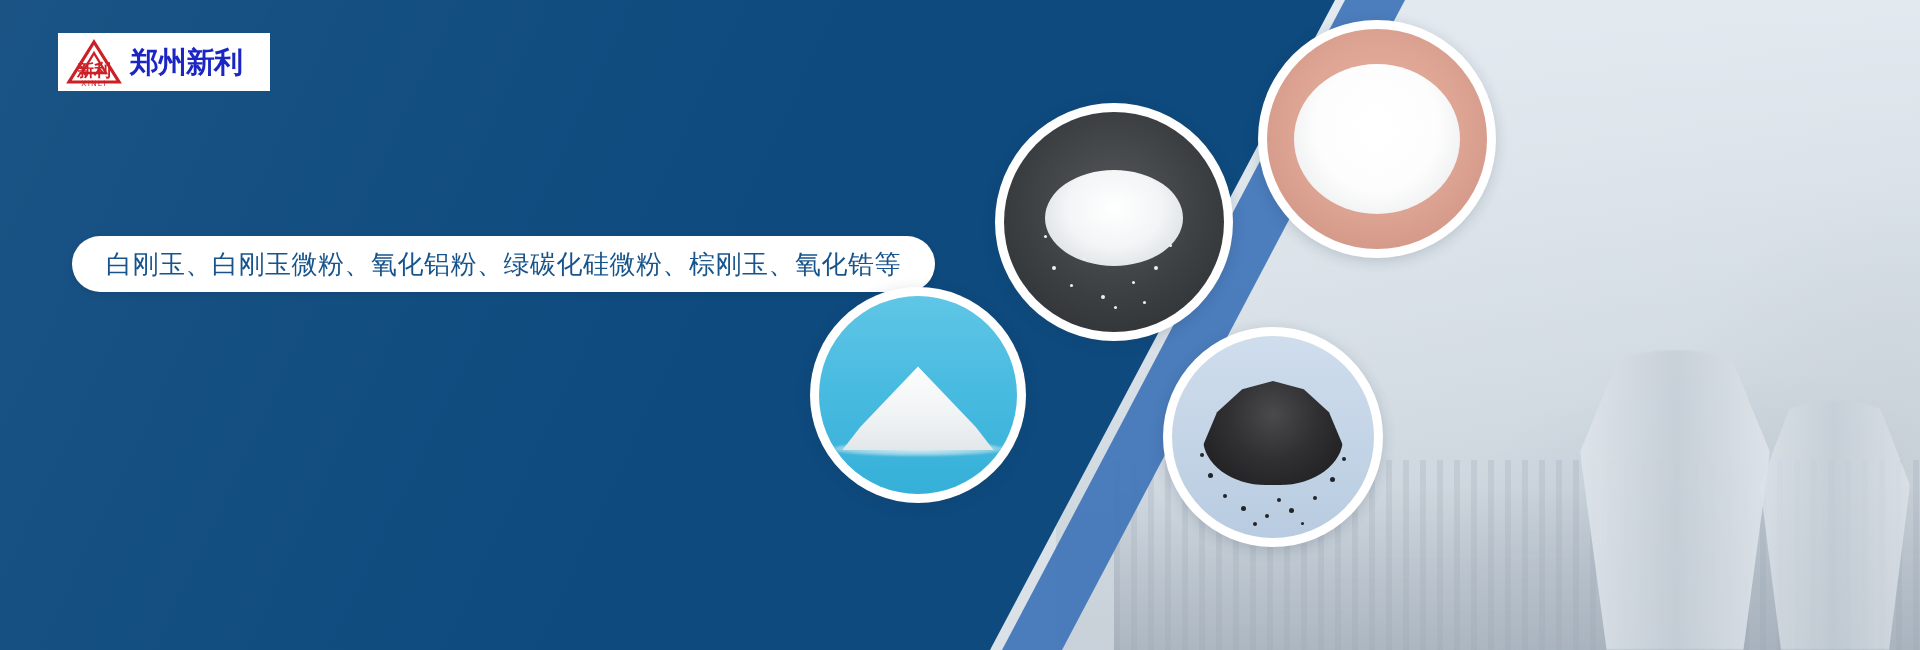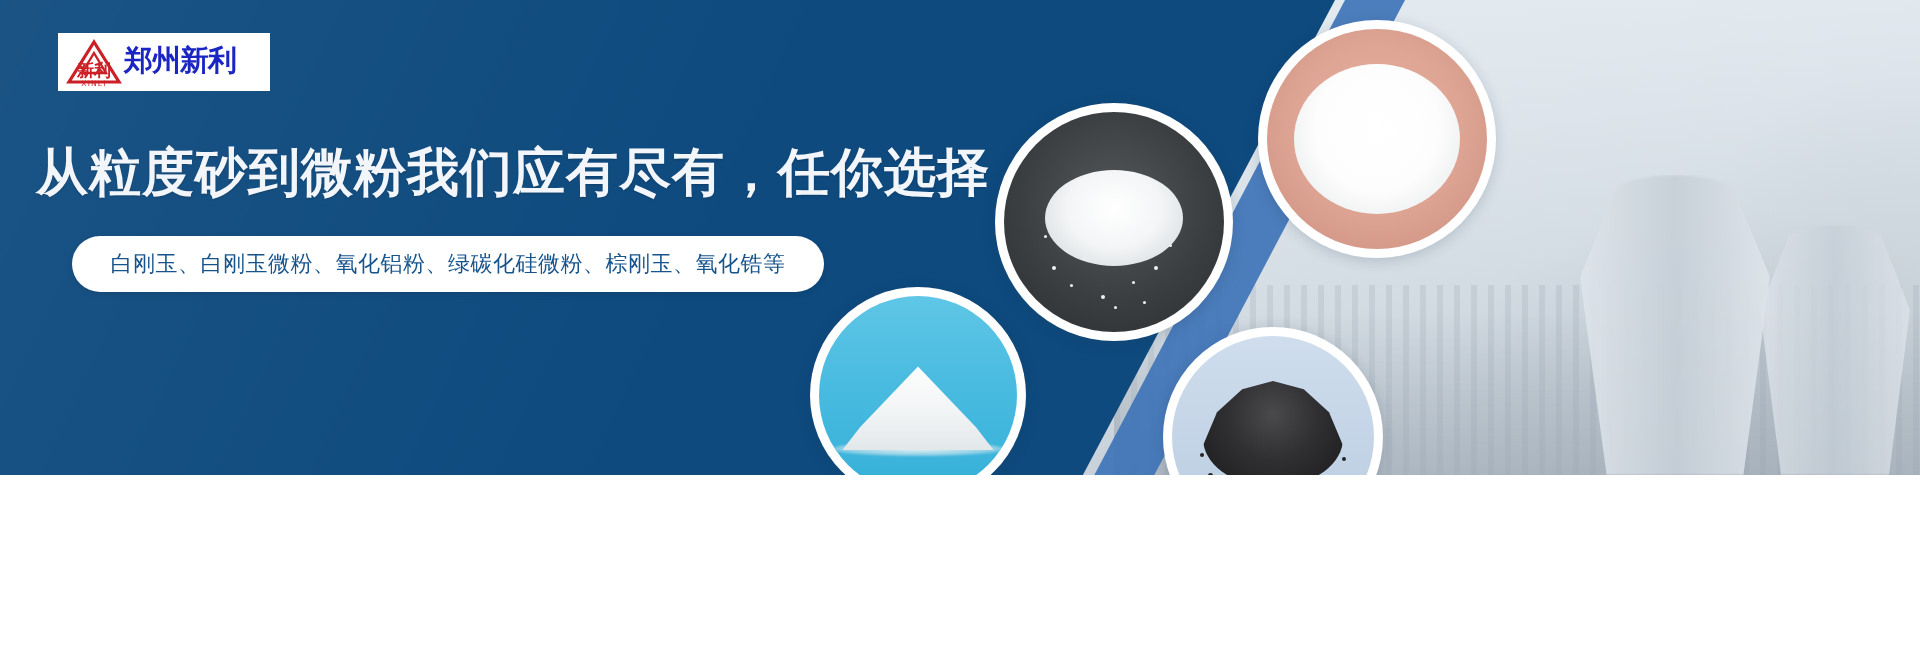--- a/index.html
+++ b/index.html
@@ -1,20 +1,20 @@
 <!DOCTYPE html>
 <html><head>
 <meta charset="utf-8">
 <title>Banner</title>
 <style>
   html,body{margin:0;padding:0;background:#ffffff;}
   *{box-sizing:border-box;}
   .banner{
     position:relative;
-    width:1920px;height:475px;
+    width:1920px;height:650px;
     overflow:hidden;
     font-family:"Liberation Sans","DejaVu Sans",sans-serif;
     background:#000000;
   }
 
   
   .photo-bg{
     position:absolute;inset:0;
     background:
       linear-gradient(to bottom, rgba(255,255,255,0.00) 0%, rgba(255,255,255,0.10) 55%, rgba(255,255,255,0.25) 100%),
@@ -69,28 +69,28 @@
     width:212px;height:58px;
     background:#ffffff;
     display:flex;align-items:center;
     padding:2px 6px 2px 8px;
   }
   .logo-mark{
     position:relative;width:56px;height:52px;flex:0 0 56px;
   }
   .logo-mark svg{display:block;width:56px;height:52px;}
   .logo-word{
-    font-family:Liberation Mono, monospace;
+    font-family:Liberation Sans, sans-serif;
     font-weight:bold;
     font-size:29px;
     line-height:1;
     color:#1a25c4;
     letter-spacing:-1px;
     white-space:nowrap;
-    margin-left:2px;
+    margin-left:8px;
   }
 
   
   .headline{
     position:absolute;left:36px;top:143px;
     font-family:"DejaVu Sans","Liberation Sans",sans-serif;
     font-weight:bold;
     font-size:52px;
     line-height:1.12;
     color:#f2f6fa;
@@ -105,21 +105,21 @@
     height:56px;
     min-width:752px;
     background:#ffffff;
     border-radius:28px;
     display:flex;align-items:center;justify-content:center;
     padding:0 34px;
     box-shadow:0 2px 6px rgba(0,0,0,.10);
   }
   .pill-text{
     font-family:"DejaVu Sans","Liberation Sans",sans-serif;
-    font-size:22px;
+    font-size:26px;
     color:#17548c;
     white-space:nowrap;
     letter-spacing:.5px;
   }
 
   
   .subtitle{
     position:absolute;left:275px;top:327px;
     font-family:"DejaVu Sans","Liberation Sans",sans-serif;
     font-size:27px;
@@ -213,21 +213,20 @@
       <svg viewBox="0 0 56 52" xmlns="http://www.w3.org/2000/svg">
         <polygon points="28,6 53,46 3,46" fill="none" stroke="#cc2026" stroke-width="3.2"></polygon>
         <polygon points="28,17 40,37 16,37" fill="none" stroke="#cc2026" stroke-width="2.4"></polygon>
         <text x="28" y="40" text-anchor="middle" font-family="DejaVu Sans, sans-serif" font-size="17" font-weight="bold" fill="#cc2026">新利</text>
         <text x="28" y="50" text-anchor="middle" font-family="DejaVu Sans, sans-serif" font-size="7.5" letter-spacing="1.2" fill="#cc2026">XINLI</text>
       </svg>
     </span>
     <span class="logo-word">郑州新利</span>
   </div>
 
-  <div class="headline">从粒度砂到微粉我们应有尽有，任你选择</div>
 
   <div class="pill">
     <span class="pill-text">白刚玉、白刚玉微粉、氧化铝粉、绿碳化硅微粉、棕刚玉、氧化锆等</span>
   </div>
 
 
   <div class="circle c1">
     <div class="inner">
       <div class="heap"></div>
       <div class="speck" style="left:22%;top:70%;width:4px;height:4px;"></div>

